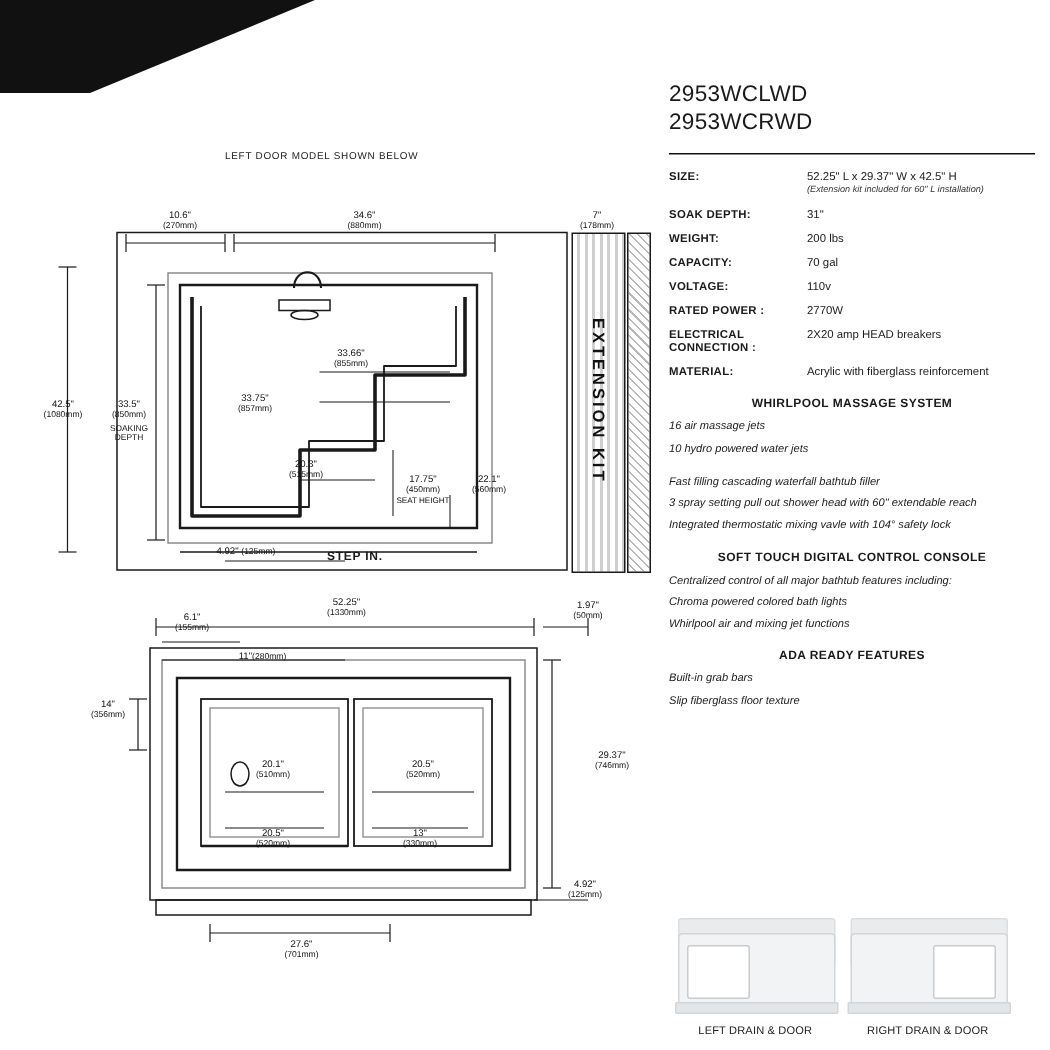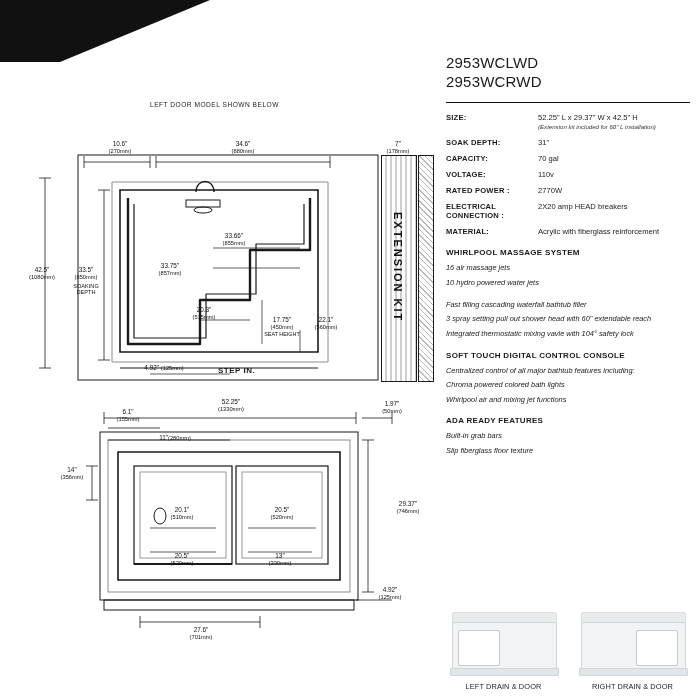--- a/index.html
+++ b/index.html
@@ -16,24 +16,24 @@
   .spec-panel{position:absolute;left:446px;top:46px;width:244px;}
   .spec-title{font-size:23px;font-weight:bold;letter-spacing:-0.3px;line-height:1.05;}
   .model{font-size:15px;margin-top:8px;letter-spacing:0.2px;}
   .model.second{margin-top:2px;}
   .rule{border-top:1px solid #111;margin:12px 0 10px 0;width:244px;}
   .spec-row{display:flex;font-size:7.6px;margin-bottom:6.5px;line-height:1.25;}
   .spec-key{width:92px;font-weight:bold;letter-spacing:0.2px;flex:none;}
   .spec-val{flex:1;}
   .spec-sub{display:block;font-style:italic;font-size:6.1px;color:#333;margin-top:1px;}
   .sect{margin-top:12px;}
-  .sect-h{font-size:8px;font-weight:bold;letter-spacing:0.3px;margin-bottom:6px;}
+  .sect-h{font-size:8px;font-weight:bold;letter-spacing:0.3px;margin-bottom:6px;text-align:center;}
   .sect-li{font-size:7.4px;font-style:italic;margin-bottom:5px;line-height:1.3;}
   
-  .tubs{position:absolute;left:446px;top:608px;width:244px;display:flex;gap:14px;}
+  .tubs{position:absolute;left:446px;top:608px;width:244px;display:flex;}
   .tub-card{width:115px;}
   .tub-img{width:115px;height:70px;position:relative;}
   .tub-body{position:absolute;left:6px;top:14px;width:103px;height:50px;background:#f2f3f4;border:1px solid #d2d5d7;border-radius:3px;}
   .tub-wall{position:absolute;left:6px;top:4px;width:103px;height:30px;background:#e9ebec;border:1px solid #dcdfe1;border-radius:2px;}
   .tub-door{position:absolute;width:40px;height:34px;top:22px;background:#ffffff;border:1px solid #c8cccf;border-radius:2px;}
   .tub-door.left{left:12px;}
   .tub-door.right{right:12px;}
   .tub-base{position:absolute;left:4px;bottom:2px;width:107px;height:6px;background:#e3e6e8;border:1px solid #d3d6d9;border-radius:1px;}
   .tub-cap{font-size:7.4px;text-align:center;margin-top:4px;letter-spacing:0.1px;}
   
@@ -236,20 +236,24 @@
     <div class="spec-val">
       <span>52.25" L x 29.37" W x 42.5" H</span>
       <span class="spec-sub">(Extension kit included for 60" L installation)</span>
     </div>
   </div>
   <div class="spec-row">
     <div class="spec-key">SOAK DEPTH:</div>
     <div class="spec-val">31"</div>
   </div>
   <div class="spec-row">
+    <div class="spec-key">WEIGHT:</div>
+    <div class="spec-val">200 lbs</div>
+  </div>
+  <div class="spec-row">
     <div class="spec-key">CAPACITY:</div>
     <div class="spec-val">70 gal</div>
   </div>
   <div class="spec-row">
     <div class="spec-key">VOLTAGE:</div>
     <div class="spec-val">110v</div>
   </div>
   <div class="spec-row">
     <div class="spec-key">RATED POWER :</div>
     <div class="spec-val">2770W</div>

